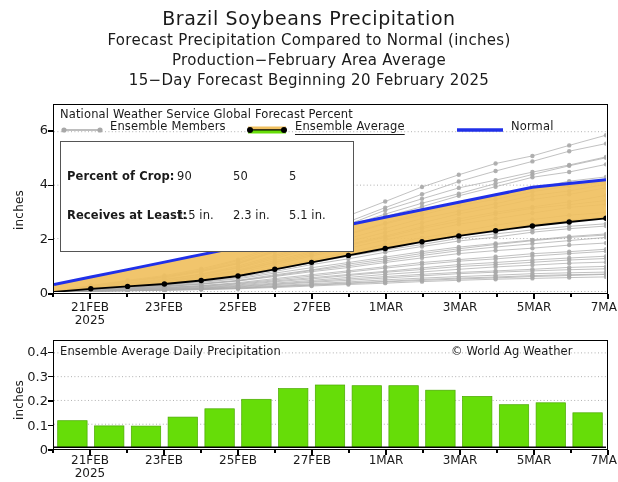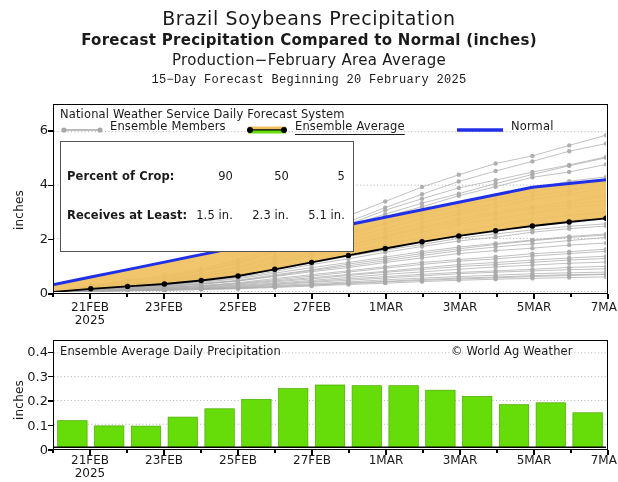--- a/index.html
+++ b/index.html
@@ -6,23 +6,23 @@
   body{
     width:618px;height:482px;background:#ffffff;
     font-family:"DejaVu Sans","Liberation Sans",sans-serif;
     color:#1a1a1a;overflow:hidden;
   }
   #root{position:relative;width:618px;height:482px;}
 
   
   .title-block{position:absolute;left:0;top:0;width:618px;text-align:center;}
   .t1{font-size:19px;letter-spacing:.6px;margin-top:6px;line-height:24px;}
-  .t2{font-size:15px;letter-spacing:.3px;line-height:20px;font-weight:bold;}
+  .t2{font-size:15px;letter-spacing:.3px;line-height:20px;}
   .t3{font-size:15px;letter-spacing:.3px;line-height:20px;}
-  .t4{font-size:12px;letter-spacing:.3px;line-height:20px;font-family:Liberation Mono, monospace;}
+  .t4{font-size:15px;letter-spacing:.3px;line-height:20px;}
 
   
   .frame{position:absolute;border:1.6px solid #000;background:#fff;box-sizing:border-box;}
 
   
   #plot-top{left:53px;top:104px;width:555px;height:190px;}
   #plot-bot{left:53px;top:340px;width:555px;height:110px;}
 
   .ylabel{
     position:absolute;font-size:12px;letter-spacing:.2px;
@@ -49,21 +49,21 @@
 
   
   #cropbox{
     position:absolute;left:60px;top:141px;
     border:1.4px solid #555;background:#fff;
     padding:2px 8px 3px 6px;font-size:11.5px;line-height:13px;
     white-space:pre;letter-spacing:.1px;
   }
   .cb-row{display:flex;}
   .cb-lab{width:104px;text-align:right;padding-right:6px;font-weight:bold;}
-  .cb-val{width:56px;text-align:right;}
+  .cb-val{width:56px;text-align:left;}
 
   
   #bot-title{position:absolute;left:60px;top:344px;font-size:11.5px;letter-spacing:.15px;}
   #copyright{position:absolute;left:451px;top:344px;font-size:11.5px;letter-spacing:.15px;}
 </style>
 </head>
 <body>
 
 <div id="root">
 
@@ -594,21 +594,21 @@
         <circle cx="404.79999999999995" cy="130.9" r="2.7" fill="#000"></circle>
         <circle cx="441.6" cy="125.82428571428571" r="2.7" fill="#000"></circle>
         <circle cx="478.40000000000003" cy="121.01571428571428" r="2.7" fill="#000"></circle>
         <circle cx="515.2" cy="117.00857142857143" r="2.7" fill="#000"></circle>
         <circle cx="552" cy="113.26857142857143" r="2.7" fill="#000"></circle>
         <path d="M0.0 179.5 L36.8 172.0 L73.6 164.6 L110.4 157.1 L147.2 149.6 L184.0 142.1 L220.8 134.6 L257.6 127.2 L294.4 119.7 L331.2 112.2 L368.0 104.7 L404.8 97.2 L441.6 89.8 L478.4 82.3 L515.2 78.5 L552.0 74.8 " fill="none" stroke="#2030E8" stroke-width="3"></path>
       </svg>
   </div>
 
   <div id="legend">
-    <div class="leg-title">National Weather Service Daily Forecast System</div>
+    <div class="leg-title">National Weather Service Global Forecast Percent</div>
     <div class="leg-row">
       <span class="leg-item" style="left:0px;">
         <span class="sw">
           <svg width="44" height="12" viewBox="0 0 44 12">
             <line x1="3" y1="6" x2="41" y2="6" stroke="#A8A8A8" stroke-width="1.6"></line>
             <circle cx="4" cy="6" r="2.6" fill="#A8A8A8"></circle>
             <circle cx="40" cy="6" r="2.6" fill="#A8A8A8"></circle>
           </svg>
         </span><span class="leg-txt">Ensemble Members</span>
       </span>

